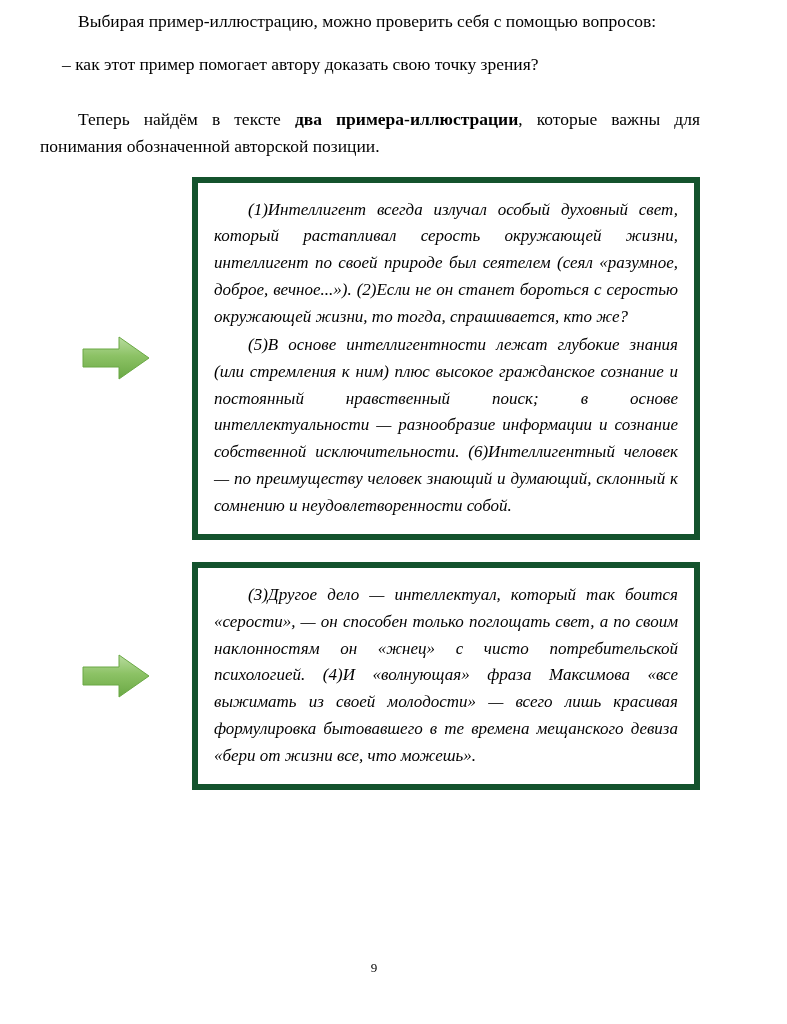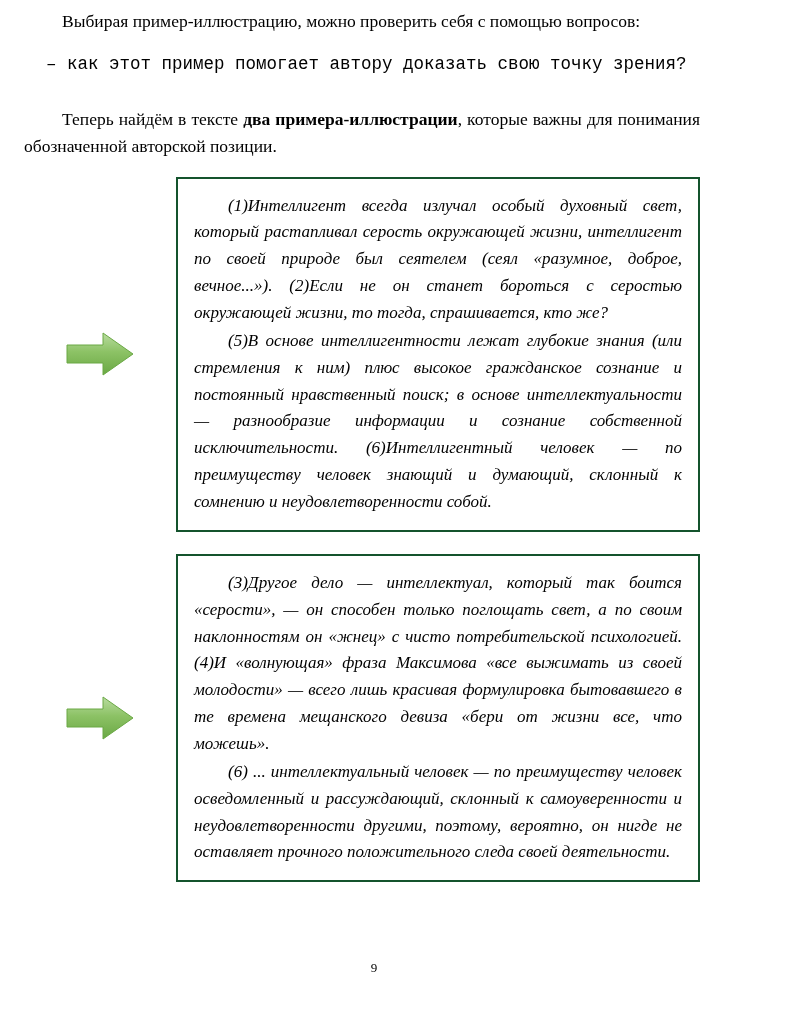--- a/index.html
+++ b/index.html
@@ -13,33 +13,32 @@
     position: relative;
     font-family: "Liberation Serif", serif;
     color: #000000;
     overflow: hidden;
   }
   .page {
     position: relative;
     width: 748px;
     height: 1024px;
     box-sizing: border-box;
-    padding: 8px 48px 0 24px;
+    padding: 8px 48px 0 40px;
   }
   p.para {
     margin: 0 0 0 0;
     font-size: 17.5px;
     line-height: 1.55;
     text-align: justify;
     text-indent: 38px;
     hyphens: none;
   }
   p.para.tight {
     text-indent: 22px;
-    font-family: Liberation Mono, monospace;
   }
   .gap-sm { height: 12px; }
   .gap-md { height: 16px; }
   .bold { font-weight: bold; margin-top: 39px; }
 
   .quote-wrap {
     position: relative;
     display: flex;
     align-items: center;
   }
@@ -50,21 +49,21 @@
     align-items: center;
     justify-content: center;
   }
   .arrow {
     width: 70px;
     height: 46px;
     position: relative;
   }
   .quote-box {
     flex: 1 1 auto;
-    border: 2px solid #14532d;
+    border: 6px solid #14532d;
     box-sizing: border-box;
     padding: 14px 16px 14px 16px;
   }
   .quote-box p {
     margin: 0;
     font-style: italic;
     font-size: 17px;
     line-height: 1.58;
     text-align: justify;
     text-indent: 34px;
@@ -133,18 +132,17 @@
               <stop offset="45%" stop-color="#8cc265"></stop>
               <stop offset="100%" stop-color="#6aa844"></stop>
             </linearGradient>
           </defs>
           <polygon points="2,14 38,14 38,2 68,23 38,44 38,32 2,32" fill="url(#g2)" stroke="#6aa844" stroke-width="1"></polygon>
         </svg>
       </span>
     </div>
     <div class="quote-box">
       <p>(3)Другое дело — интеллектуал, который так боится «серости», — он способен только поглощать свет, а по своим наклонностям он «жнец» с чисто потребительской психологией. (4)И «волнующая» фраза Максимова «все выжимать из своей молодости» — всего лишь красивая формулировка бытовавшего в те времена мещанского девиза «бери от жизни все, что можешь».</p>
-      <p>(6) ... интеллектуальный человек — по преимуществу человек осведомленный и рассуждающий, склонный к самоуверенности и неудовлетворенности другими, поэтому, вероятно, он нигде не оставляет прочного положительного следа своей деятельности.</p>
     </div>
   </div>
 
   <div class="page-number">9</div>
 </div>
 
 </body></html>

